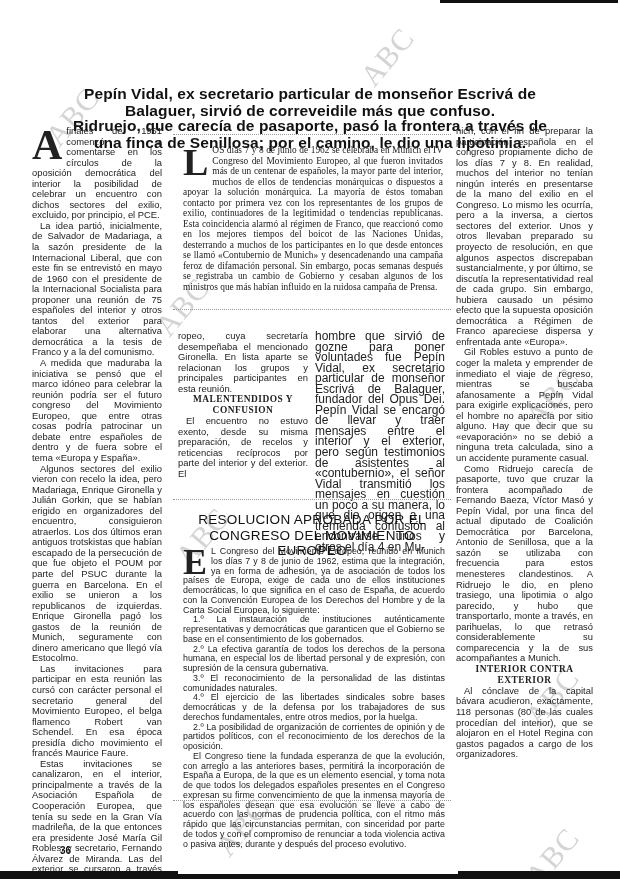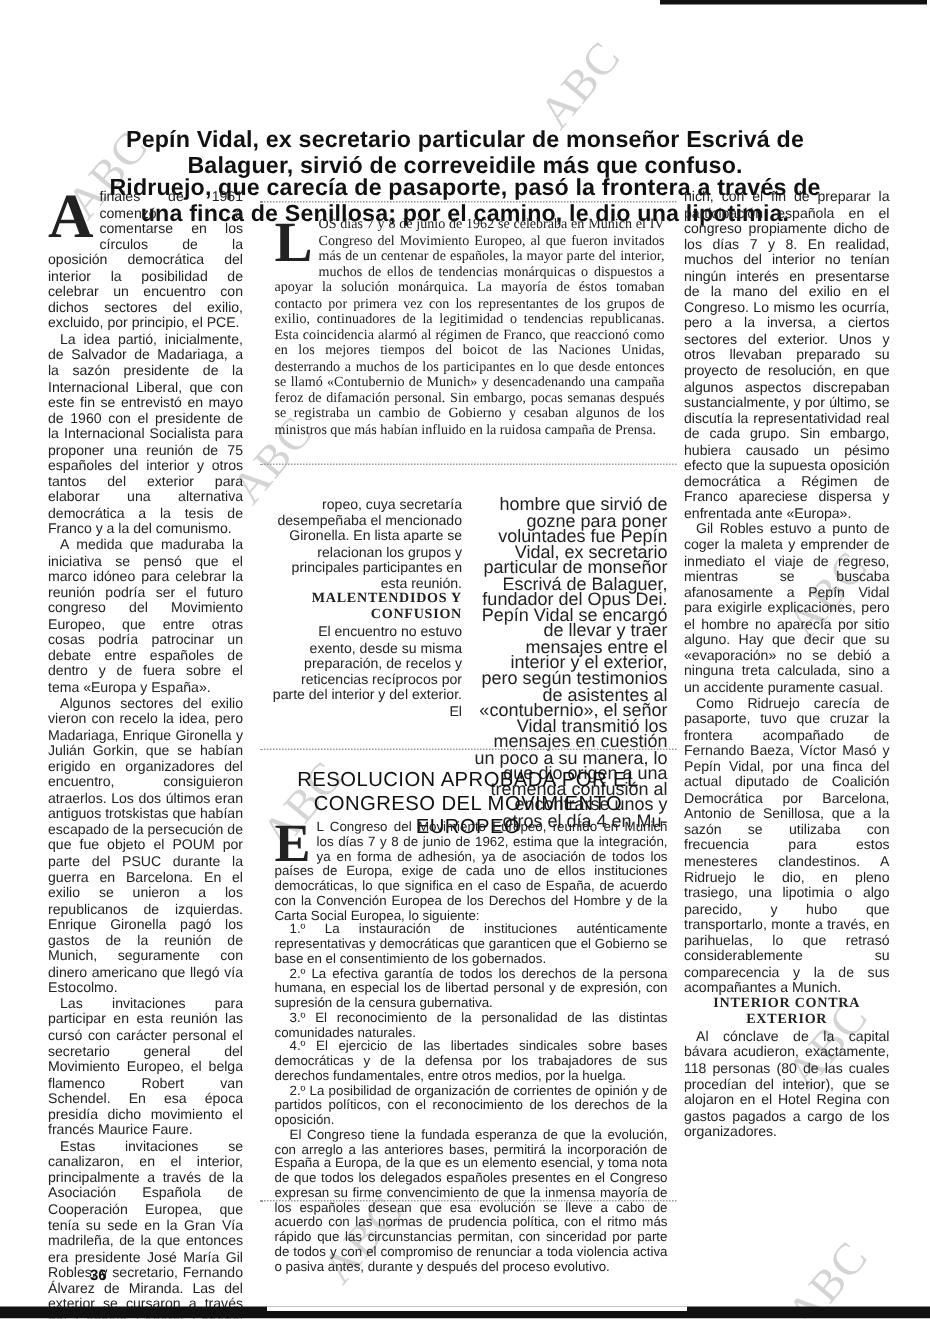--- a/index.html
+++ b/index.html
@@ -12,21 +12,21 @@
   .col p { margin:0; text-indent:8px; }
   .col p.first { text-indent:0; }
   .col1 { left:32px; top:126px; width:130px; }
   .col3 { left:456px; top:126px; width:137px; }
   .dropcap { float:left; font-family:"Liberation Serif", serif; font-weight:bold; font-size:42px; line-height:34px; margin:2px 4px 0 0; }
   .box1 { position:absolute; left:173px; top:134px; width:278px; height:174px; border-top:1px dotted #999; border-bottom:1px dotted #999; }
   .box1-inner { position:absolute; left:10px; top:10px; width:260px; font-family:"Liberation Serif", serif; font-size:9.4px; line-height:10.5px; text-align:justify; color:#222; }
   .dropcap2 { float:left; font-family:"Liberation Serif", serif; font-weight:bold; font-size:38px; line-height:32px; margin:1px 4px 0 0; }
   .col2a { position:absolute; left:178px; top:331px; width:130px; font-family:"Liberation Sans", sans-serif; font-size:9.4px; line-height:10.55px; text-align:justify; color:#222; }
   .col2b { position:absolute; left:315px; top:331px; width:130px; font-family:"Liberation Sans", sans-serif; font-size:12px; line-height:10.55px; text-align:justify; color:#222; }
-  .col2a p, .col2b p { margin:0; text-indent:8px;text-align:right; }
+  .col2a p, .col2b p { margin:0; text-indent:8px; }
   .col2a p.first, .col2b p.first { text-indent:0; }
   .subhead { font-family:"Liberation Serif", serif; font-weight:bold; font-size:9.4px; line-height:11px; text-align:center; letter-spacing:0.5px; margin:28px 0 14px 0; text-indent:0 !important; }
   .box2 { position:absolute; left:173px; top:499px; width:278px; height:300px; border-top:1px dotted #999; border-bottom:1px dotted #999; }
   .box2-title { position:absolute; left:0; top:12px; width:278px; text-align:center; font-family:"Liberation Sans", sans-serif; font-weight:normal; font-size:13.5px; line-height:15.5px; letter-spacing:0.3px; }
   .box2-body { position:absolute; left:10px; top:47px; width:262px; font-family:"Liberation Sans", sans-serif; font-size:8.9px; line-height:9.75px; text-align:justify; color:#222; }
   .box2-body p { margin:0; text-indent:10px; }
   .box2-body p.first { text-indent:0; }
   .dropcap3 { float:left; font-family:"Liberation Serif", serif; font-weight:bold; font-size:36px; line-height:28px; margin:1px 4px 0 0; }
   .subhead3 { font-family:"Liberation Serif", serif; font-weight:bold; font-size:9.4px; line-height:11px; text-align:center; letter-spacing:0.5px; margin:18px 0 12px 0; text-indent:0 !important; }
   .pagenum { position:absolute; left:32px; top:845px; font-family:"Liberation Sans", sans-serif; font-weight:bold; font-size:10px;margin-left:28px; }

